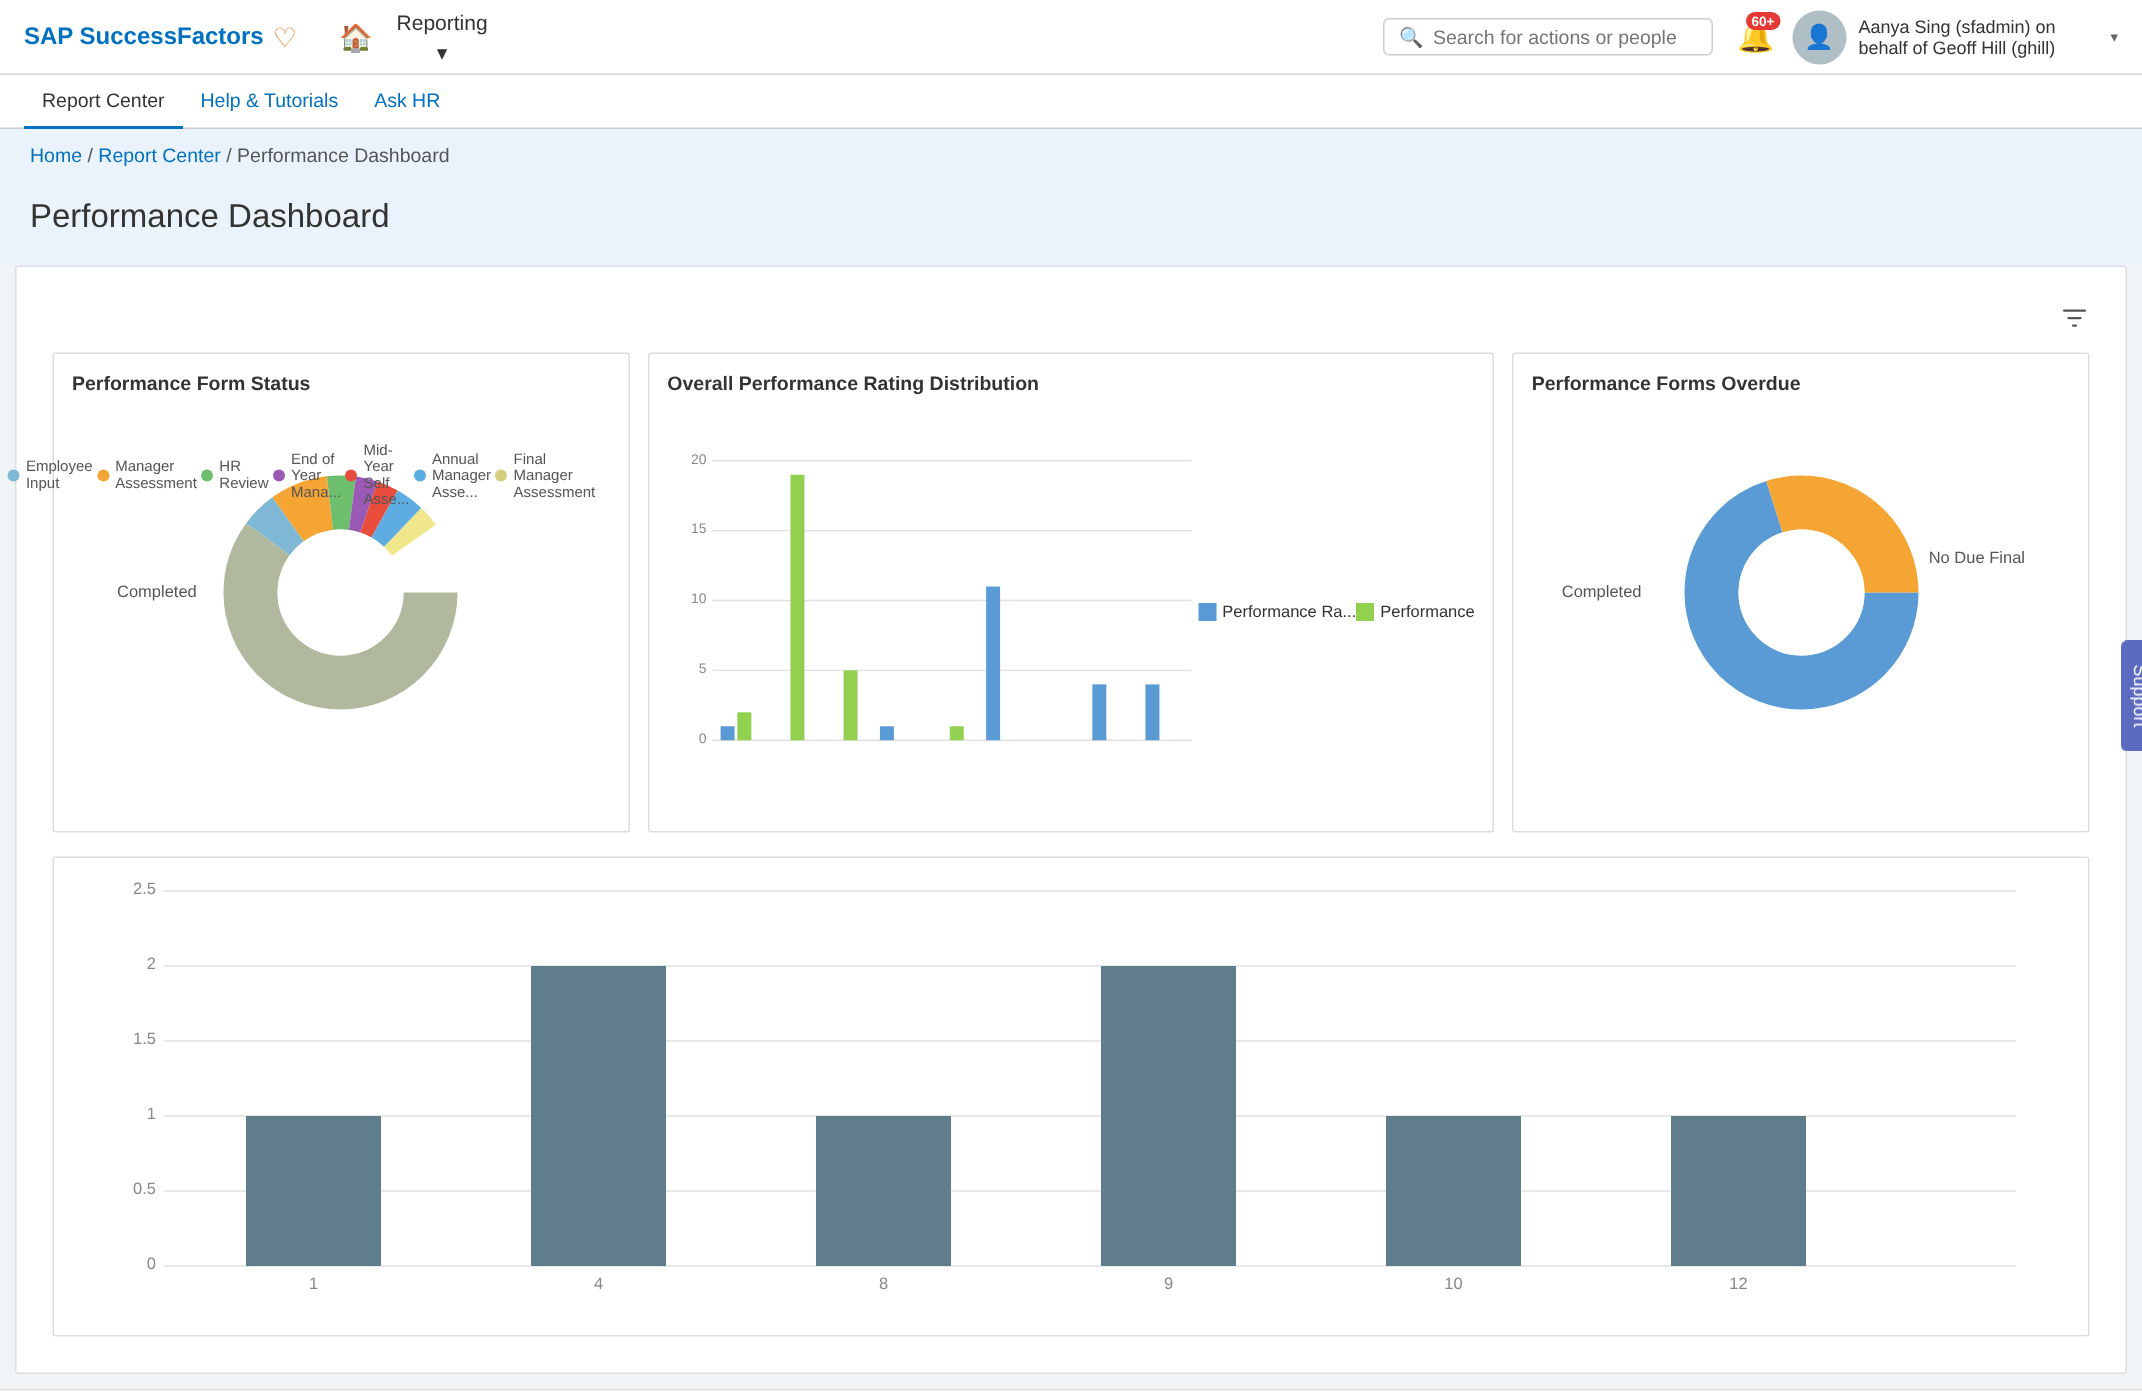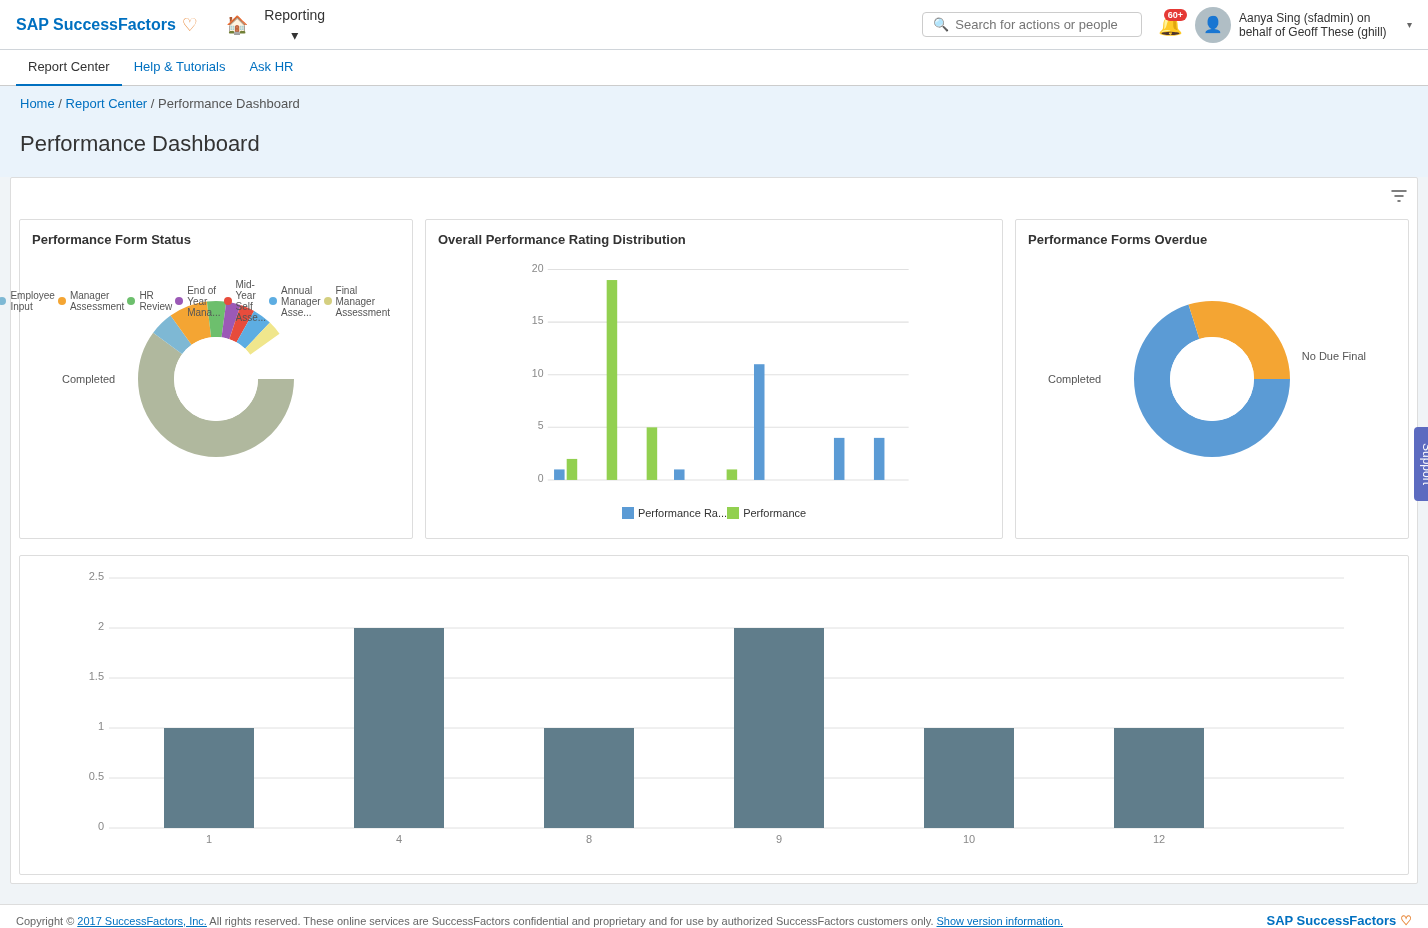--- a/index.html
+++ b/index.html
@@ -144,22 +144,22 @@
     }
     .page-title {
       font-size: 22px;
       font-weight: normal;
       color: #333;
     }
 
     
     .dashboard-container {
       background: #fff;
-      margin: 0 10px 20px;
-      padding: 8px;
+      margin: 0 10px 10px;
+      padding: 24px;
       border: 1px solid #ddd;
       border-radius: 2px;
     }
     .filter-icon-row {
       display: flex;
       justify-content: flex-end;
       margin-bottom: 8px;
     }
     .filter-btn {
       background: none;
@@ -219,21 +219,21 @@
       top: 50%;
       transform: translateY(-50%);
       font-size: 11px;
       color: #555;
     }
 
     
     .bar-chart-area {
       height: 260px;
       display: flex;
-      flex-direction: column;
+      flex-direction: row;
     }
     .bar-chart-svg { width: 100%; flex: 1; }
     .bar-legend {
       display: flex;
       justify-content: center;
       margin-top: 6px;
       font-size: 11px;
     }
     .bar-legend-item { display: flex; align-items: center; gap: 4px; }
     .bar-legend-box { width: 12px; height: 12px; }
@@ -327,21 +327,21 @@
   <div class="search-box">
     <span style="margin-right:6px;color:#888;">🔍</span>
     <input type="text" placeholder="Search for actions or people" style="">
   </div>
   <button class="notification-btn">
     🔔
     <span class="notif-badge">60+</span>
   </button>
   <div class="user-area">
     <div class="user-avatar">👤</div>
-    <span class="user-name">Aanya Sing (sfadmin) on behalf of Geoff These (ghill)</span>
+    <span class="user-name">Aanya Sing (sfadmin) on behalf of Geoff Hill (ghill)</span>
     <span class="chevron-down">▾</span>
   </div>
 </div>
 
 <div class="secondary-nav">
   <a href="#">Report Center</a>
   <a href="#">Help &amp; Tutorials</a>
   <a href="#">Ask HR</a>
 </div>
 

